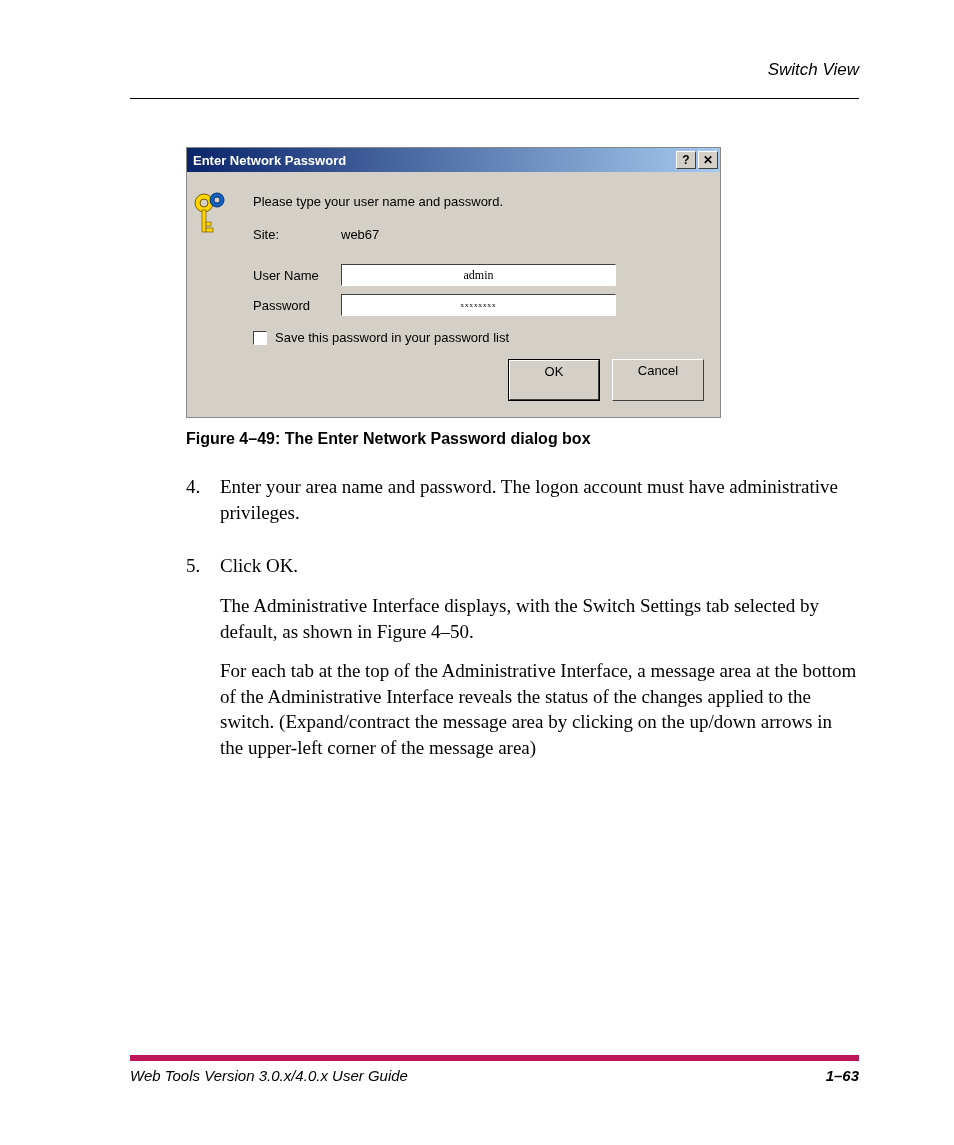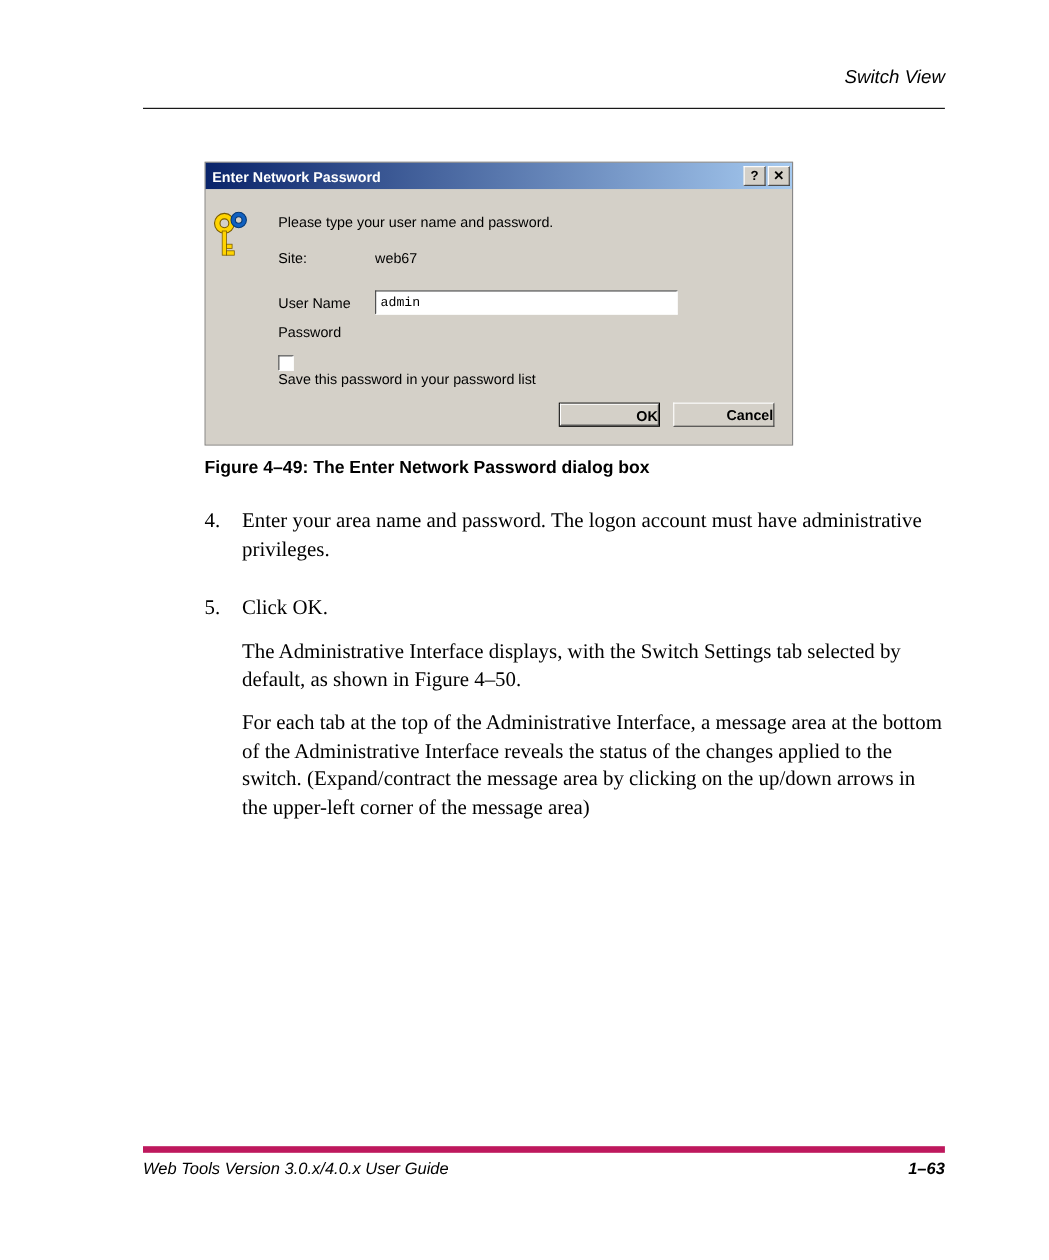--- a/index.html
+++ b/index.html
@@ -118,66 +118,65 @@
   .text-input {
     width: 275px;
     height: 22px;
     box-sizing: border-box;
     border-top: 1px solid #404040;
     border-left: 1px solid #404040;
     border-right: 1px solid #fff;
     border-bottom: 1px solid #fff;
     background: #fff;
     padding: 2px 4px;
-    font-family: Liberation Mono, monospace;
+    font-family: Liberation Serif, serif;
     font-size: 12px;
     letter-spacing: 0;
+    text-align: center;
   }
   .pw-input {
     font-size: 7px;
     letter-spacing: 1px;
   }
   .cb-row {
     display: flex;
-    align-items: flex-start;
+    align-items: flex-end;
     margin-top: 14px;
     margin-bottom: 14px;
-    flex-direction: column;
   }
   .checkbox {
     width: 14px;
     height: 14px;
     background: #fff;
     border-top: 1px solid #404040;
     border-left: 1px solid #404040;
     border-right: 1px solid #fff;
     border-bottom: 1px solid #fff;
     margin-right: 8px;
     box-sizing: border-box;
   }
   .btn-row {
     display: flex;
     justify-content: flex-end;
     gap: 12px;
     margin-top: 6px;
   }
   .btn {
     width: 92px;
-    height: 22px;
+    height: 42px;
     background: #d4d0c8;
     border-top: 1px solid #fff;
     border-left: 1px solid #fff;
     border-right: 1.5px solid #404040;
     border-bottom: 1.5px solid #404040;
     font-family: "MS Sans Serif", Tahoma, Arial, sans-serif;
     font-size: 13px;
-    text-align: right;
+    text-align: center;
     line-height: 22px;
     box-sizing: border-box;
-    font-weight: bold;
   }
   .btn.default {
     border: 1px solid #000;
     padding: 0;
   }
   .btn.default .inner {
     border-top: 1px solid #fff;
     border-left: 1px solid #fff;
     border-right: 1px solid #404040;
     border-bottom: 1px solid #404040;
@@ -259,20 +258,21 @@
             <div class="info-label">Site:</div>
             <div class="info-value">web67</div>
           </div>
 
           <div class="form-row">
             <div class="field-label">User Name</div>
             <input class="text-input" type="text" value="admin" style="">
           </div>
           <div class="form-row2">
             <div class="field-label">Password</div>
+            <input class="text-input pw-input" type="text" value="xxxxxxxx" style="">
           </div>
 
           <div class="cb-row">
             <div class="checkbox"></div>
             <span>Save this password in your password list</span>
           </div>
 
           <div class="btn-row">
             <div class="btn default">
               <div class="inner">OK</div>

